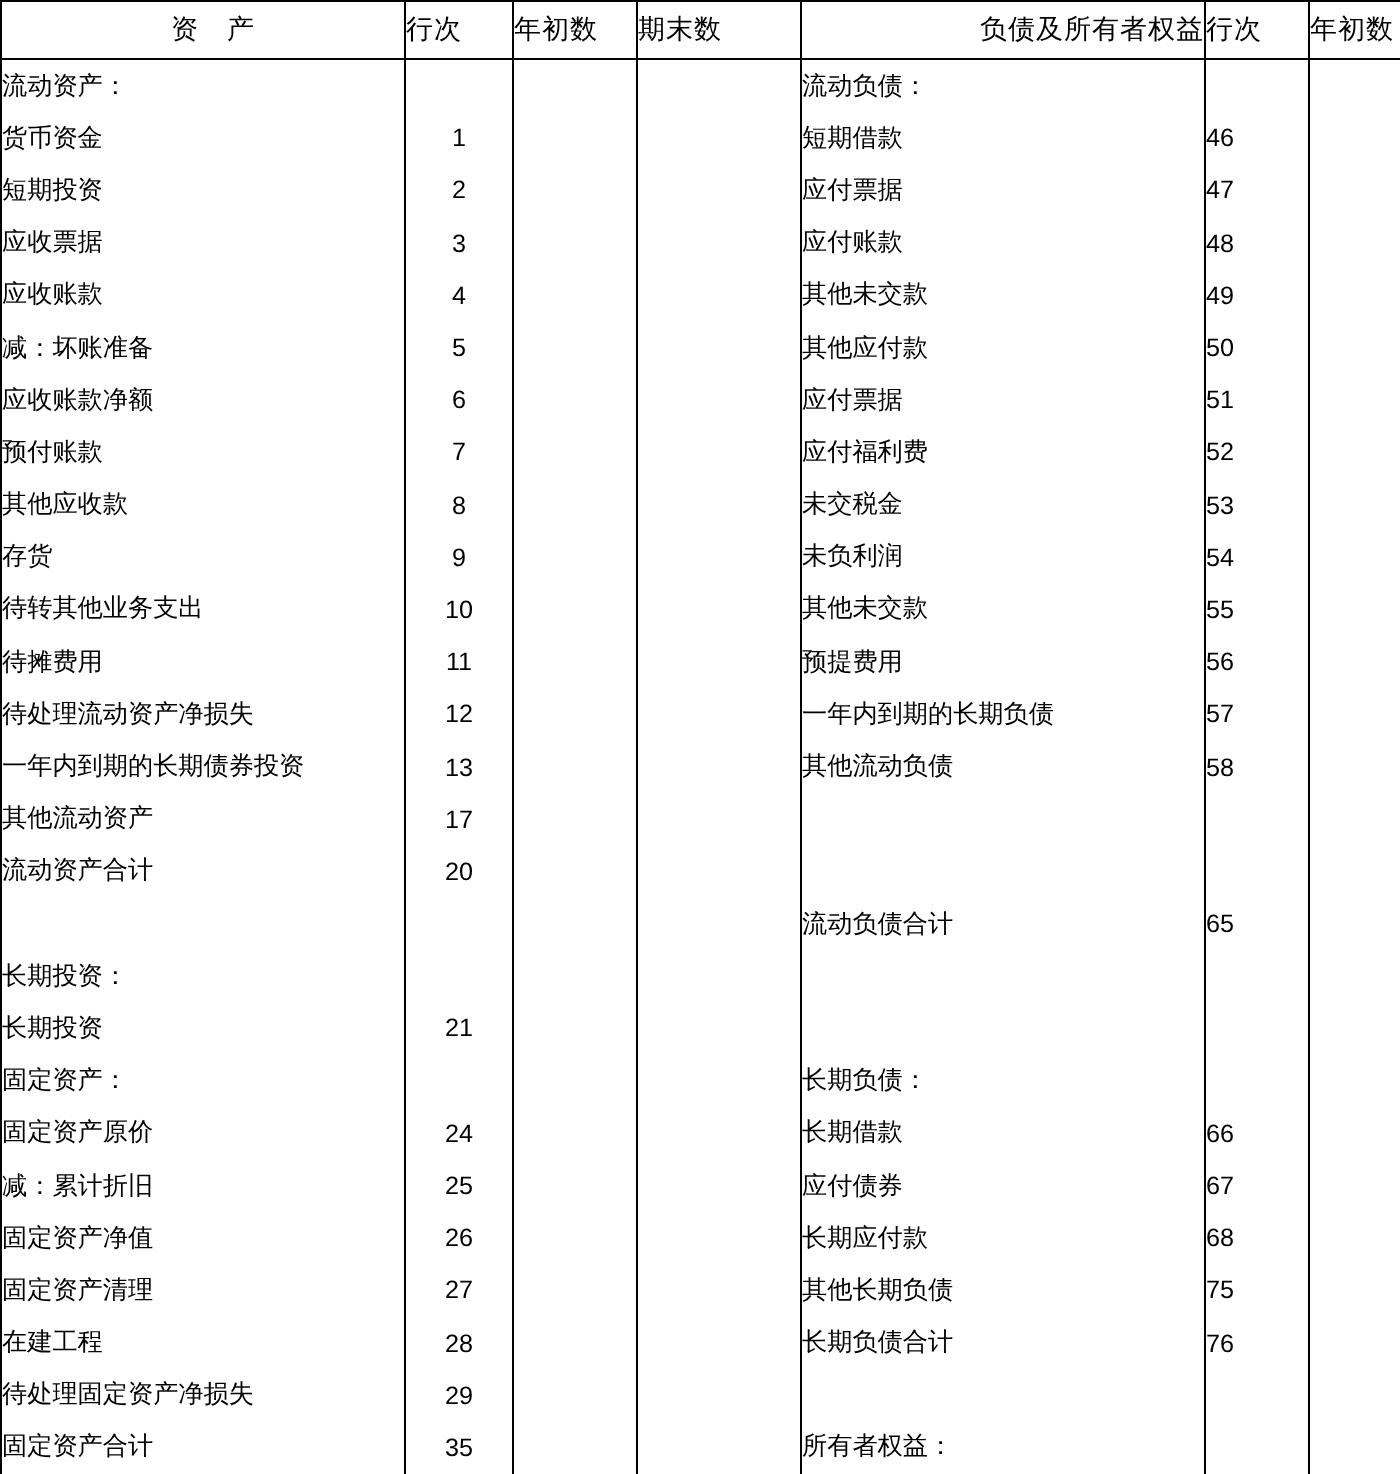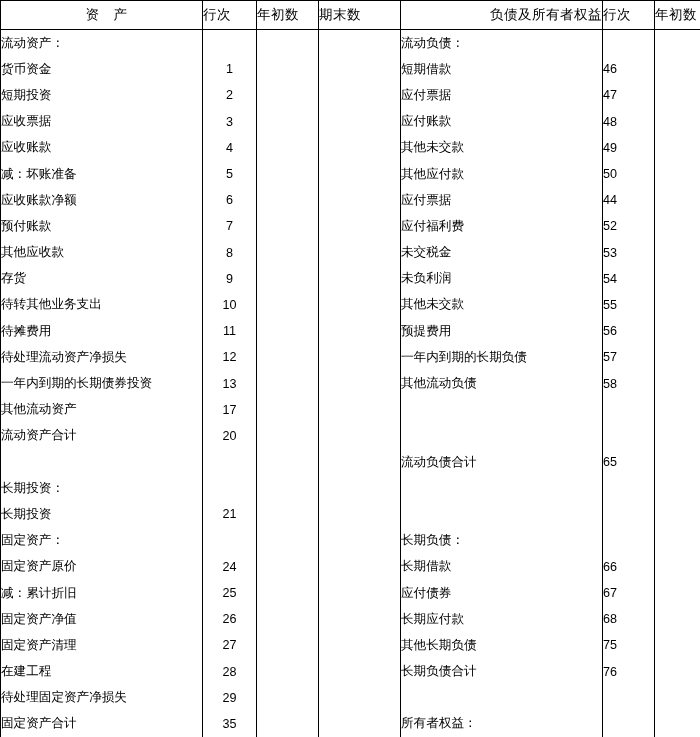--- a/index.html
+++ b/index.html
@@ -180,21 +180,21 @@
           <td class="cell-name2 ind1">其他应付款</td>
           <td class="cell-line2">50</td>
           <td class="cell-begin2"></td>
         </tr>
         <tr class="body-row">
           <td class="cell-name ind1">应收账款净额</td>
           <td class="cell-line">6</td>
           <td class="cell-begin"></td>
           <td class="cell-end"></td>
           <td class="cell-name2 ind1">应付票据</td>
-          <td class="cell-line2">44</td>
+          <td class="cell-line2">51</td>
           <td class="cell-begin2"></td>
         </tr>
         <tr class="body-row">
           <td class="cell-name ind1">预付账款</td>
           <td class="cell-line">7</td>
           <td class="cell-begin"></td>
           <td class="cell-end"></td>
           <td class="cell-name2 ind1">应付福利费</td>
           <td class="cell-line2">52</td>
           <td class="cell-begin2"></td>

